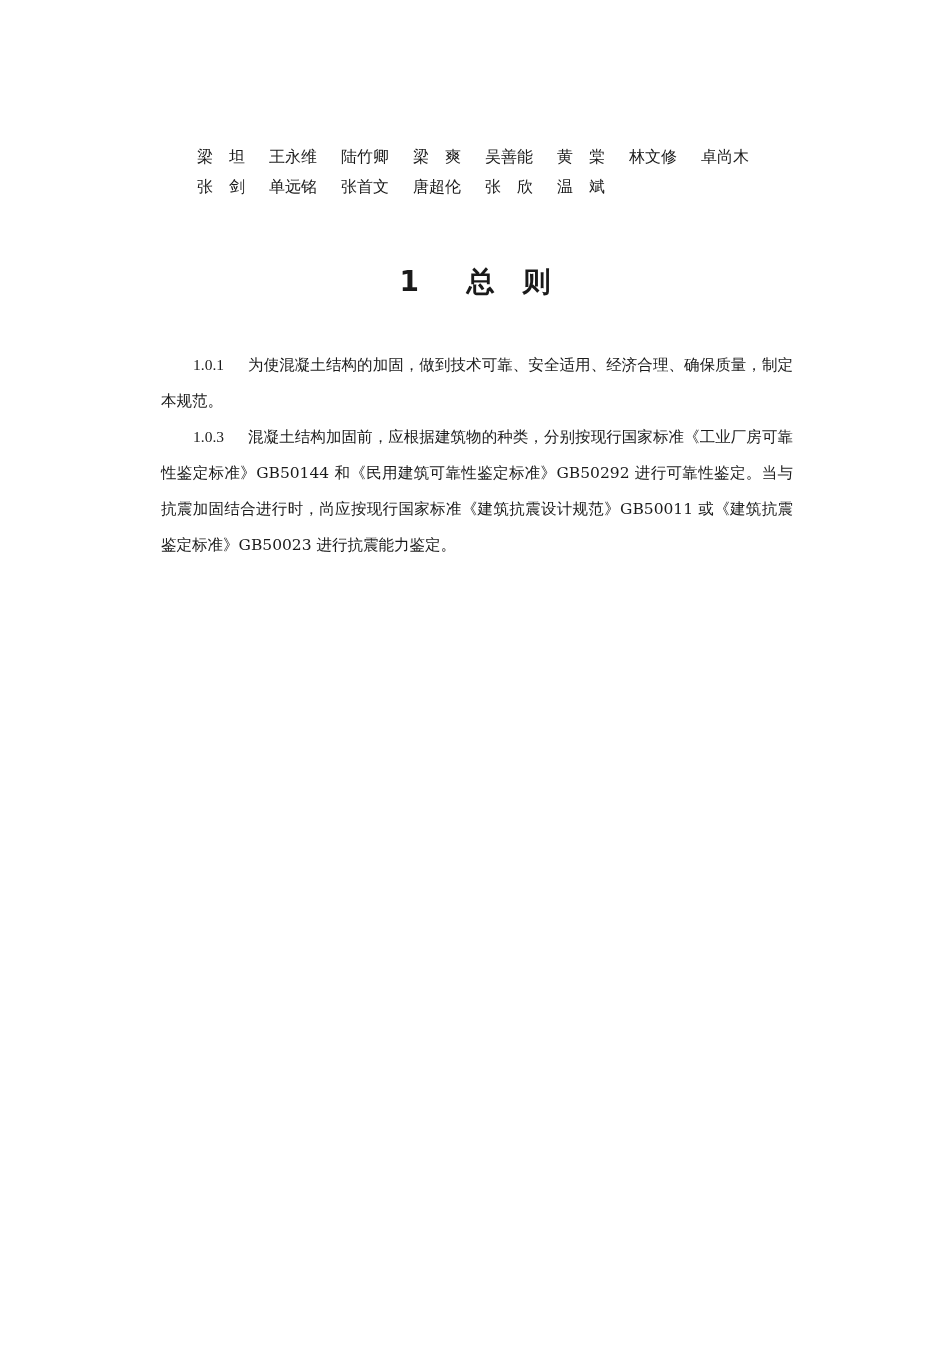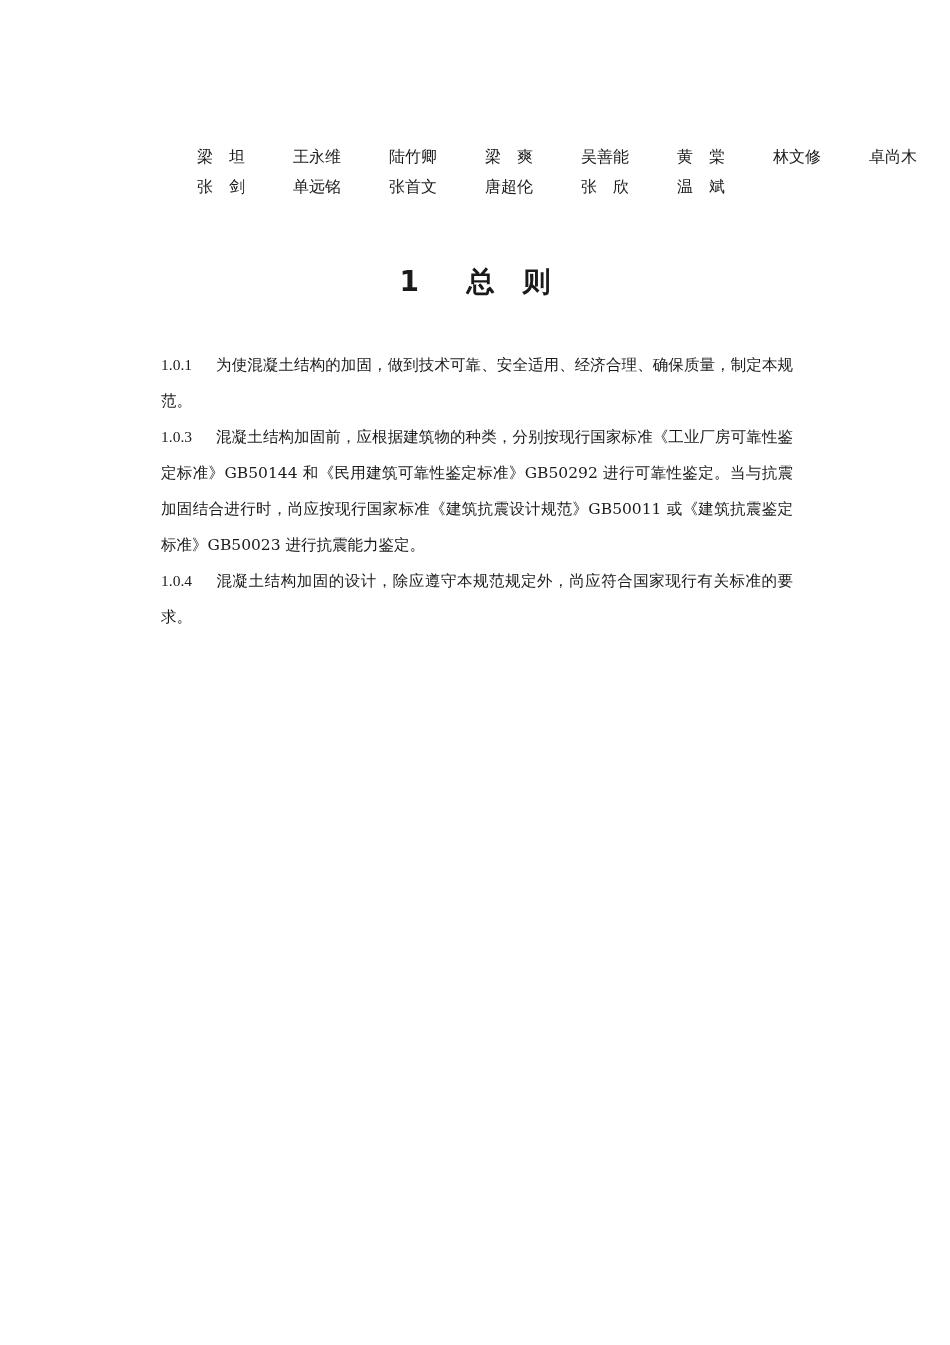--- a/index.html
+++ b/index.html
@@ -24,21 +24,20 @@
     .names {
       position: absolute;
       left: 197px;
       top: 142px;
       width: 600px;
     }
     .name-row {
       display: flex;
       height: 30px;
       align-items: center;
-      gap: 24px;
     }
     .name {
       width: 72px;
       flex: 0 0 72px;
       font-size: 16px;
       letter-spacing: 0px;
       white-space: pre;
       line-height: 30px;
     }
     .chapter-title {
@@ -64,20 +63,21 @@
       font-size: 15.5px;
       line-height: 36px;
       text-align: justify;
       text-align-last: left;
     }
     .clause-num {
       font-family: "Liberation Serif", "DejaVu Serif", serif;
       display: inline-block;
       width: 55px;
       font-size: 15.5px;
+      margin-left: 32px;
     }
   </style>
 </head>
 <body>
 
 <div class="page">
 
   <div class="names">
     <div class="name-row">
       <span class="name">梁　坦</span>
@@ -97,16 +97,15 @@
       <span class="name">张　欣</span>
       <span class="name">温　斌</span>
     </div>
   </div>
 
   <div class="chapter-title"><span>1</span>  <span>总　则</span></div>
 
   <div class="body-text">
     <div class="clause"><span class="clause-num">1.0.1</span><span>为使混凝土结构的加固，做到技术可靠、安全适用、经济合理、确保质量，制定本规范。</span></div>
     <div class="clause"><span class="clause-num">1.0.3</span><span>混凝土结构加固前，应根据建筑物的种类，分别按现行国家标准《工业厂房可靠性鉴定标准》GB50144 和《民用建筑可靠性鉴定标准》GB50292 进行可靠性鉴定。当与抗震加固结合进行时，尚应按现行国家标准《建筑抗震设计规范》GB50011 或《建筑抗震鉴定标准》GB50023 进行抗震能力鉴定。</span></div>
-    <div class="clause"><span class="clause-num">1.0.4</span><span>混凝土结构加固的设计，除应遵守本规范规定外，尚应符合国家现行有关标准的要求。</span></div>
   </div>
 
 </div>
 
 </body></html>

